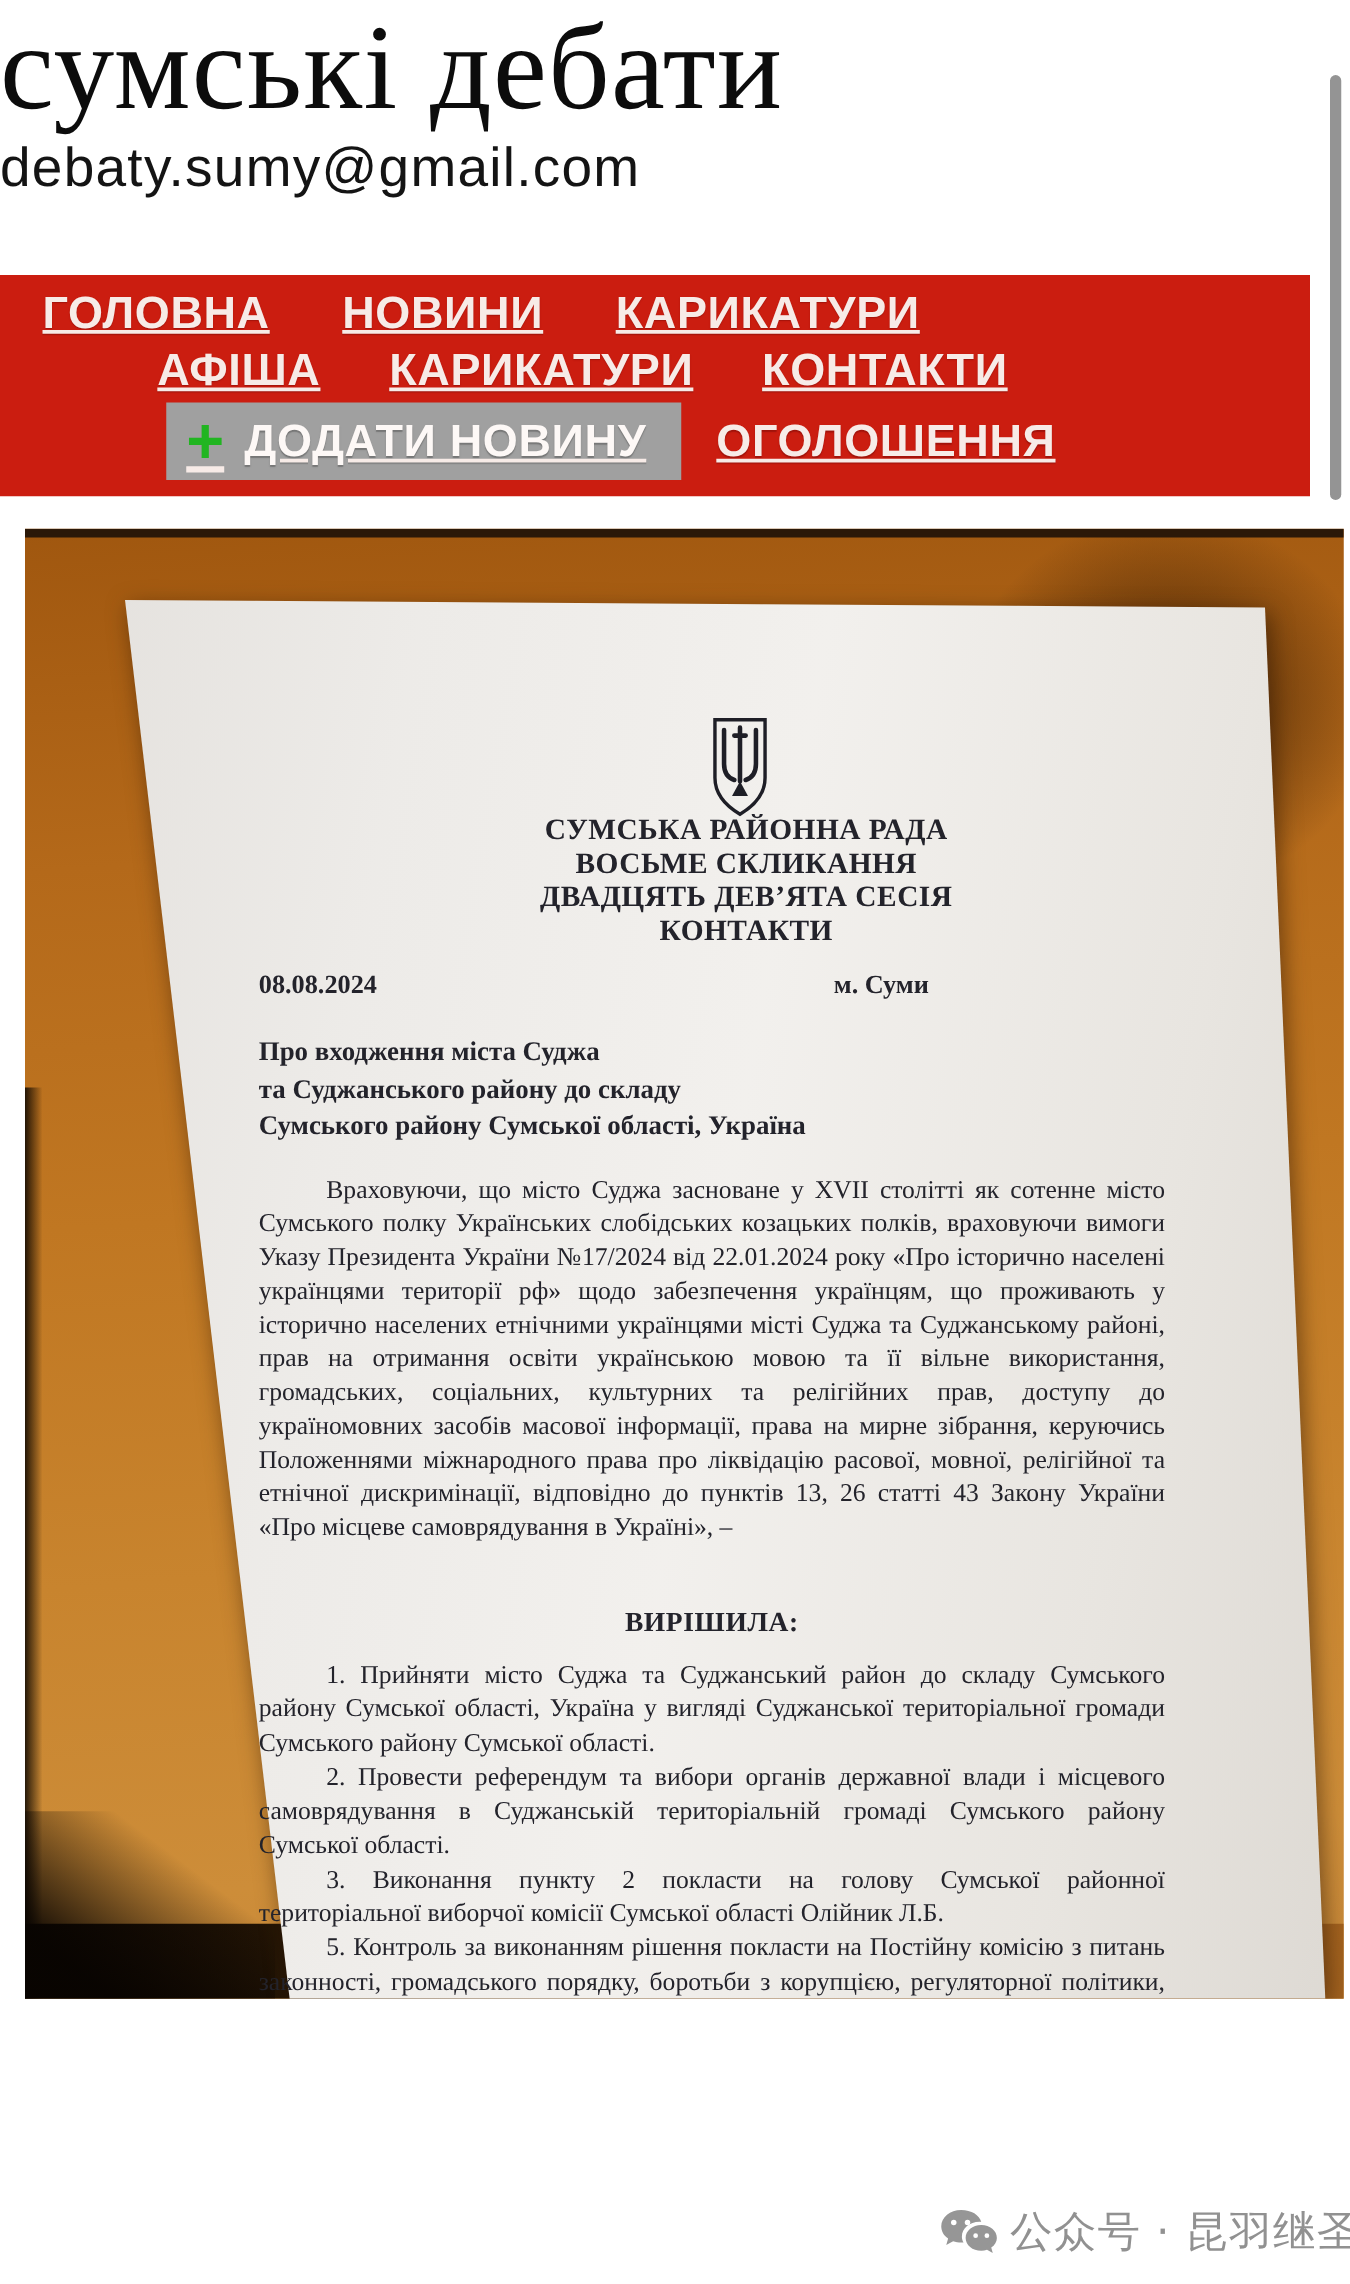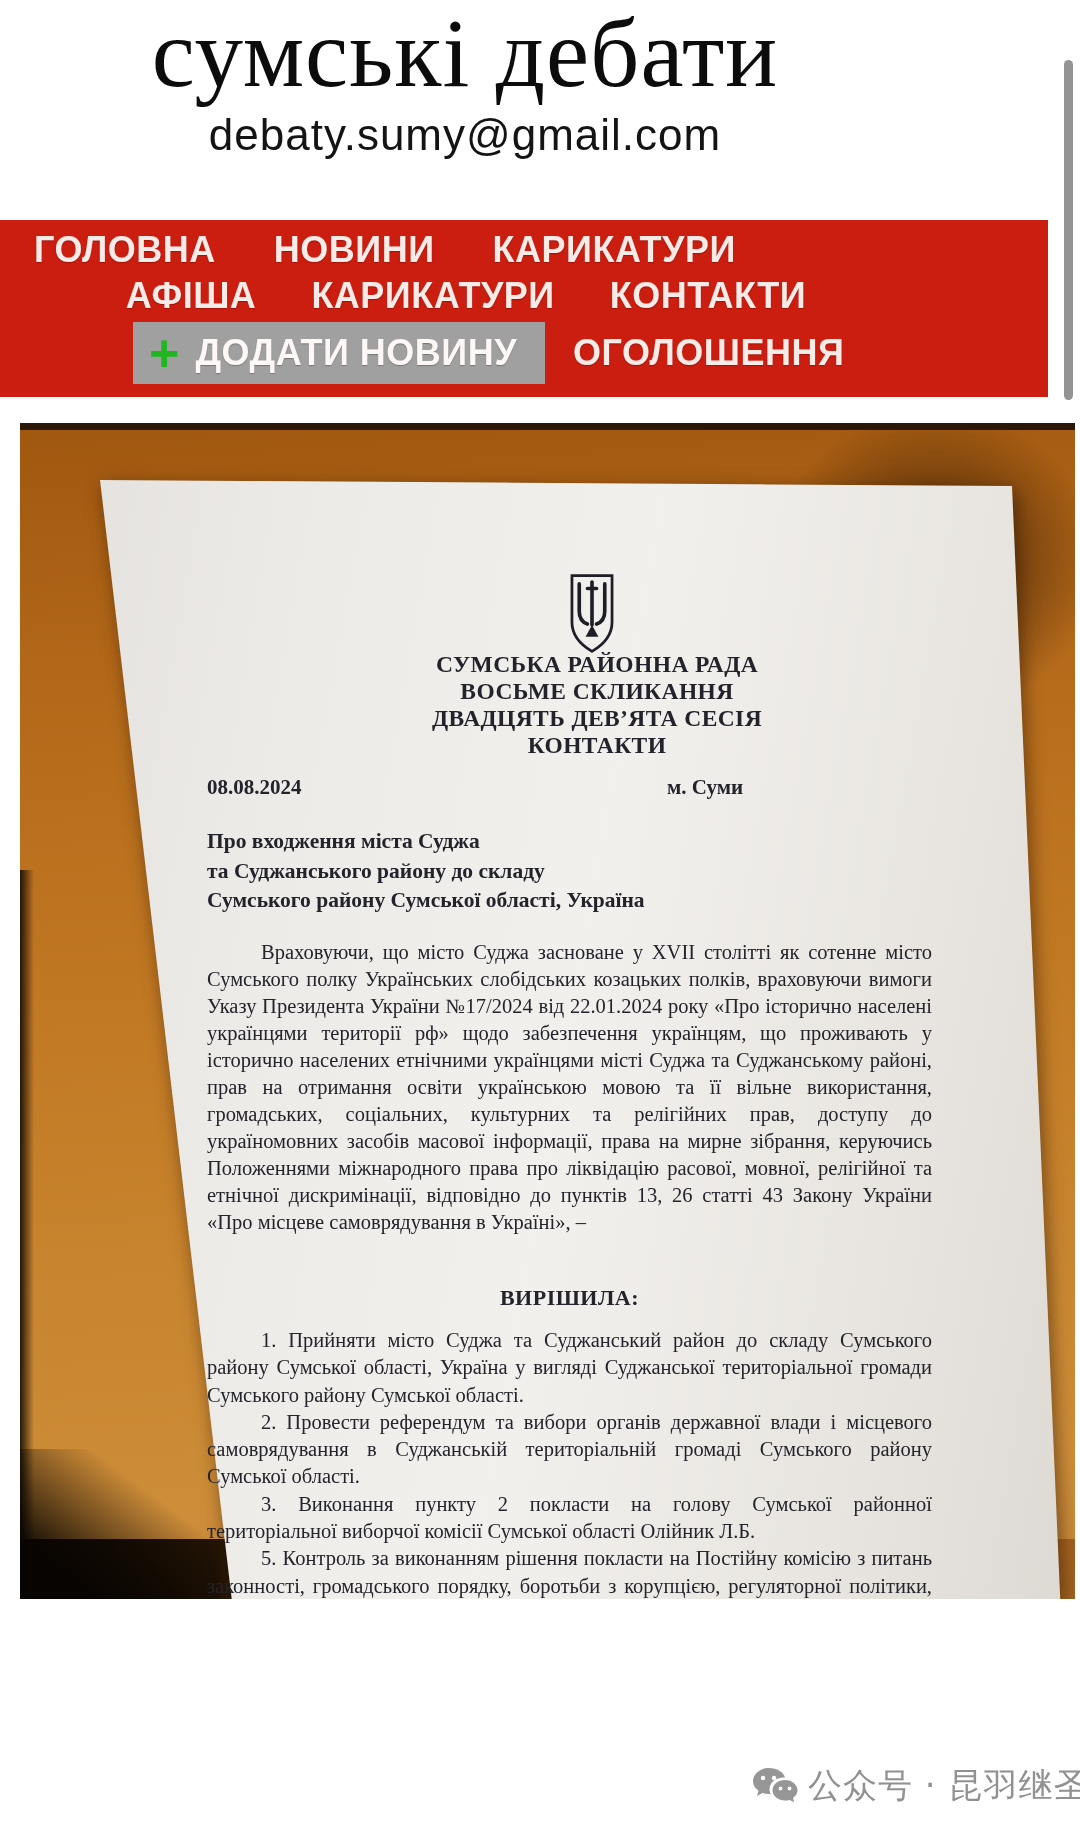--- a/index.html
+++ b/index.html
@@ -1,37 +1,37 @@
 <!DOCTYPE html>
 <html><head>
 <meta charset="utf-8">
 <style>
   html,body{margin:0;padding:0;}
   body{
     width:1080px;height:1827px;position:relative;overflow:hidden;
     background:#ffffff;font-family:"Liberation Sans",sans-serif;
   }
   
-  .masthead{position:absolute;top:0;left:0;width:930px;text-align:center;}
+  .masthead{position:absolute;top:0;left:0;width:930px;text-align:left;}
   .masthead-title{
     margin:0;font-family:"Liberation Serif",serif;font-weight:500;
     font-size:97px;letter-spacing:1px;color:#0c0c0c;line-height:108px;
   }
   .masthead-email{
     margin:2px 0 0 0;font-size:44px;color:#141414;letter-spacing:1px;line-height:50px;
   }
   
   .scrollbar{
     position:absolute;left:1064px;top:60px;width:9px;height:340px;
     background:#949494;border-radius:5px;
   }
   
   .nav{
     position:absolute;top:220px;left:0;width:1048px;height:177px;
-    background:#cb1d10;color:#f7ebe7;font-weight:bold;
+    background:#cb1d10;color:#f7ebe7;font-weight:bold;text-decoration:underline;
   }
   .nav-row1{display:flex;gap:58px;padding-left:34px;height:46px;margin-top:7px;align-items:center;}
   .nav-row2{display:flex;gap:55px;justify-content:center;height:46px;align-items:center;transform:translateX(-58px);}
   .nav-item{font-size:36px;letter-spacing:.5px;white-space:nowrap;text-shadow:0 1px 1px rgba(120,10,5,.5);}
   .nav-row3{display:flex;margin-left:133px;margin-top:3px;height:62px;align-items:stretch;}
   .add-news-btn{
     background:#a0a0a0;display:flex;align-items:center;gap:16px;
     padding:0 28px 0 16px;height:62px;
   }
   .plus-glyph{color:#21b521;font-size:52px;font-weight:900;line-height:60px;text-shadow:none;}

